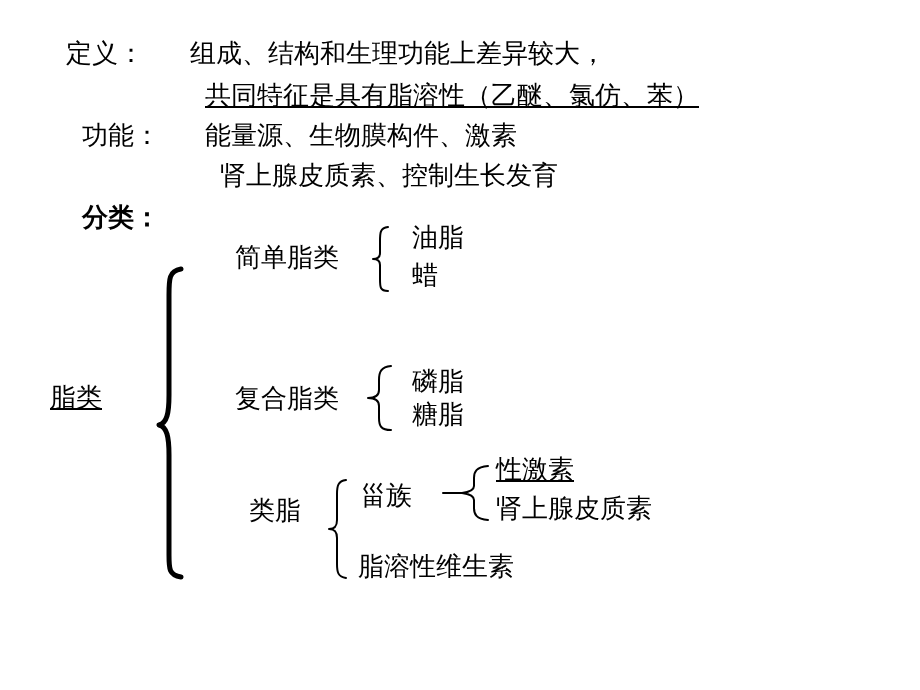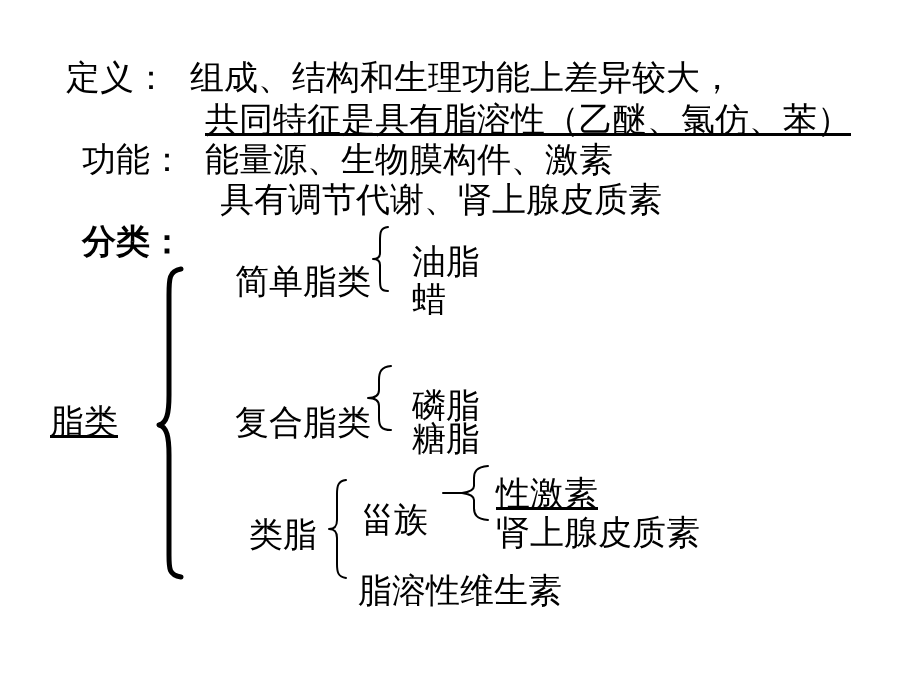--- a/index.html
+++ b/index.html
@@ -1,31 +1,31 @@
 <!DOCTYPE html>
 <html><head>
   <meta charset="utf-8">
   <style>
     html, body { margin: 0; padding: 0; }
     body { width: 920px; height: 690px; background: #ffffff; position: relative; overflow: hidden;
            font-family: "DejaVu Sans", "Liberation Sans", sans-serif; color: #000000; }
-    .t { position: absolute; font-size: 34px; line-height: 30px; white-space: nowrap; letter-spacing: 0px; margin-top: 24px; }
+    .t { position: absolute; font-size: 26px; line-height: 30px; white-space: nowrap; letter-spacing: 0px; }
     svg.brace { position: absolute; overflow: visible; }
     svg.brace path { fill: none; stroke: #000; stroke-linecap: round; stroke-linejoin: round; }
   </style>
 </head>
 <body>
 
 <div class="t" style="left:66px; top:38px;">定义：</div>
 <div class="t" style="left:190px; top:38px;">组成、结构和生理功能上差异较大，</div>
 <div class="t" style="left:205px; top:80px;text-decoration:underline;">共同特征是具有脂溶性（乙醚、氯仿、苯）</div>
 
 <div class="t" style="left:82px; top:120px;">功能：</div>
 <div class="t" style="left:205px; top:120px;">能量源、生物膜构件、激素</div>
-<div class="t" style="left:220px; top:160px;">具有调节代谢、肾上腺皮质素</div>
+<div class="t" style="left:220px; top:160px;">肾上腺皮质素、控制生长发育</div>
 
 <div class="t" style="left:82px; top:202px;font-weight:bold;">分类：</div>
 
 <div class="t" style="left:50px; top:382px;text-decoration:underline;">脂类</div>
 
 <svg class="brace" style="left:155px; top:265px;" width="30" height="315">
   <path stroke-width="5" d="M26 4 C14 6 14 14 14 30 L14 130 C14 148 12 158 4 160 C12 162 14 172 14 190 L14 290 C14 304 14 310 26 312"></path>
 </svg>
 
 <div class="t" style="left:235px; top:242px;text-align:center;">简单脂类</div>

